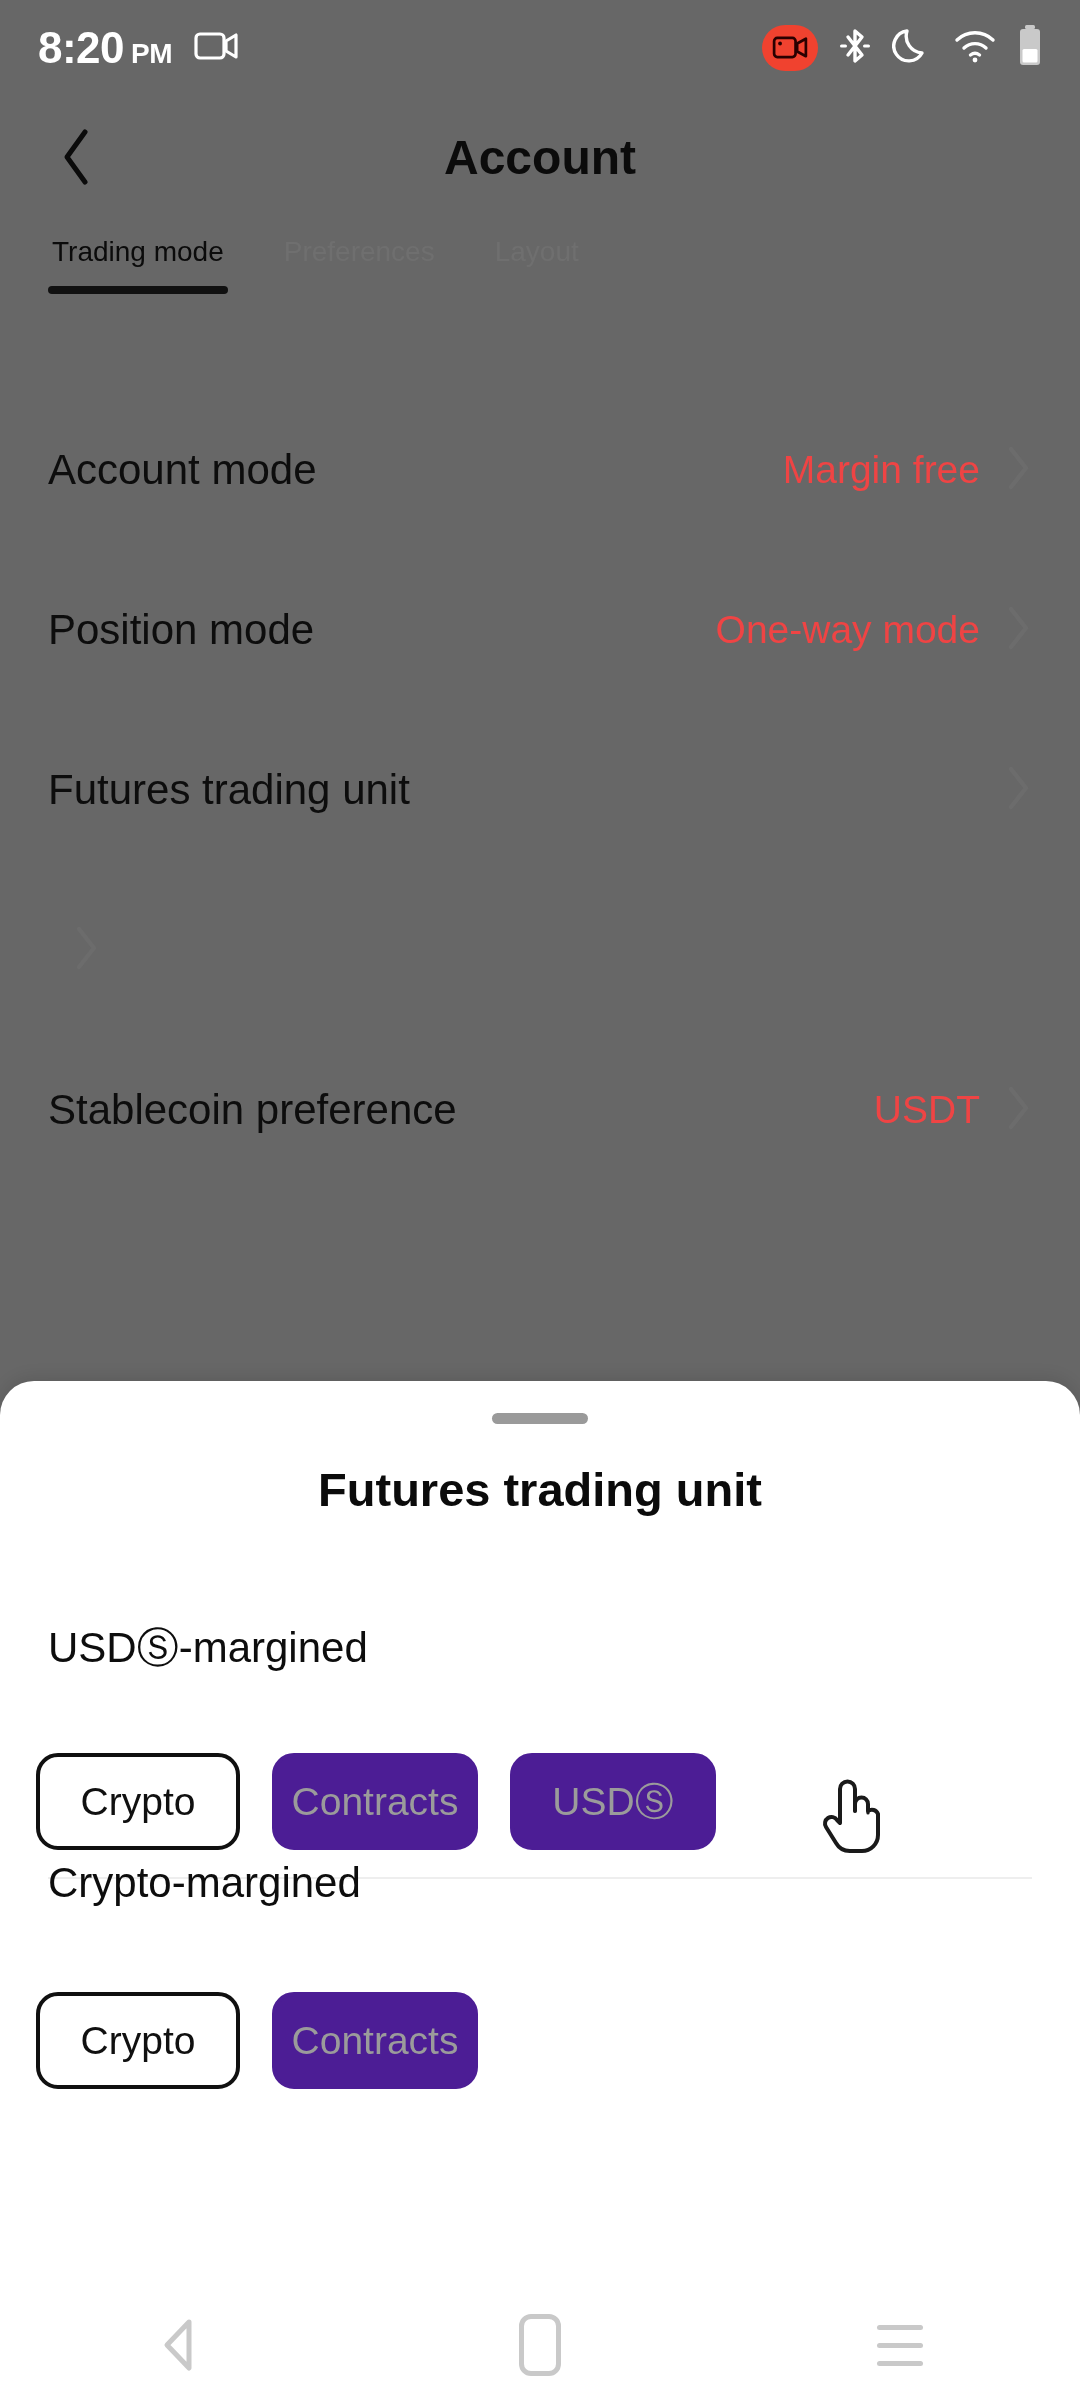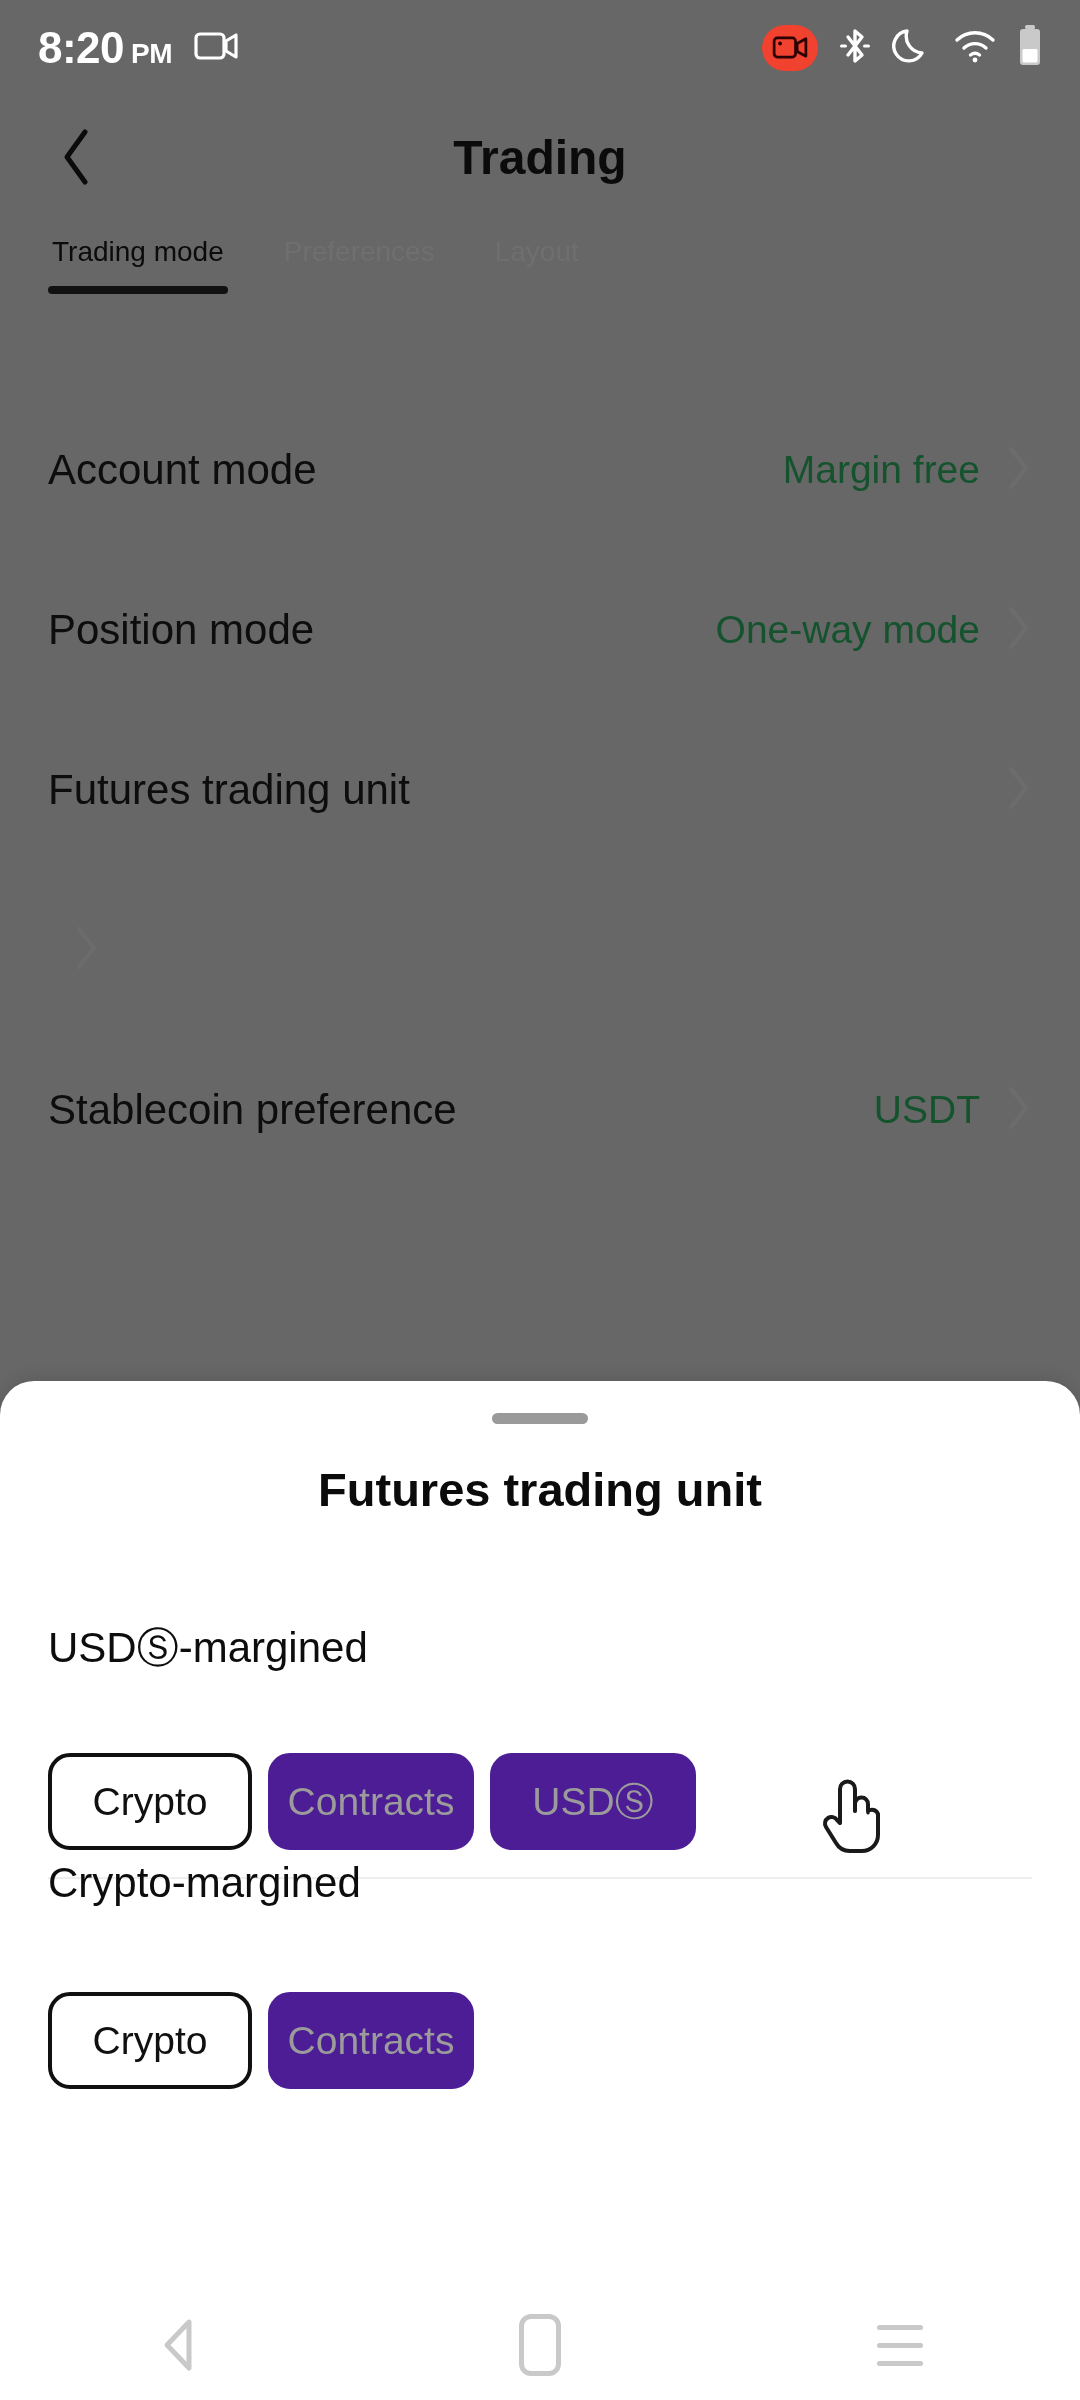--- a/index.html
+++ b/index.html
@@ -70,21 +70,21 @@
   }
 
   
   .settings-list { position:absolute; left:0; top:390px; width:1080px; }
   .srow {
     height:160px; display:flex; align-items:center;
     padding:0 48px; justify-content:space-between;text-align:center;
   }
   .srow-label { font-size:42px; color:#0d0d0d; }
   .srow-right { display:flex; align-items:center; gap:26px; }
-  .srow-value { font-size:39px; color:#14532d; }
+  .srow-value { font-size:39px; color:#ef4444; }
   .chev { display:block; }
 
   
   .sheet {
     position:absolute; left:0; top:1381px; width:1080px; height:1019px;
     background:#ffffff; border-radius:34px 34px 0 0;
     box-shadow:0 -4px 16px rgba(0,0,0,0.10);
   }
   .sheet-handle {
     position:absolute; left:50%; transform:translateX(-50%); top:32px;
@@ -93,21 +93,21 @@
   .sheet-title {
     position:absolute; left:0; top:81px; width:1080px;
     text-align:center; font-size:47px; font-weight:bold; color:#0b0b0b;
   }
   .section-label {
     position:absolute; left:48px; font-size:42px; color:#0d0d0d;
   }
   .sec1-label { top:1620px; }
   .sec2-label { top:1859px; }
 
-  .opt-row { position:absolute; left:48px; display:flex; gap:16px; }
+  .opt-row { position:absolute; left:36px; display:flex; gap:32px; }
   .row1 { top:1753px; }
   .row2 { top:1992px; }
 
   .opt-btn {
     height:97px; border-radius:22px; display:flex;
     align-items:center; justify-content:center;
     font-size:39px; white-space:nowrap;
   }
   .opt-w1 { width:204px; }
   .opt-w2 { width:206px; }
@@ -199,21 +199,21 @@
         </span>
       </div>
     </div>
 
     <div class="app-bar">
       <div class="back-btn">
         <svg width="34" height="58" viewBox="0 0 34 58">
           <path d="M26 4 L8 29 L26 54" fill="none" stroke="#0b0b0b" stroke-width="5" stroke-linecap="round" stroke-linejoin="round"></path>
         </svg>
       </div>
-      <div class="app-title">Trading</div>
+      <div class="app-title">Account</div>
     </div>
 
     <div class="tabs">
       <div class="tab active">Trading mode</div>
       <div class="tab">Preferences</div>
       <div class="tab">Layout</div>
     </div>
 
     <div class="settings-list">
 

